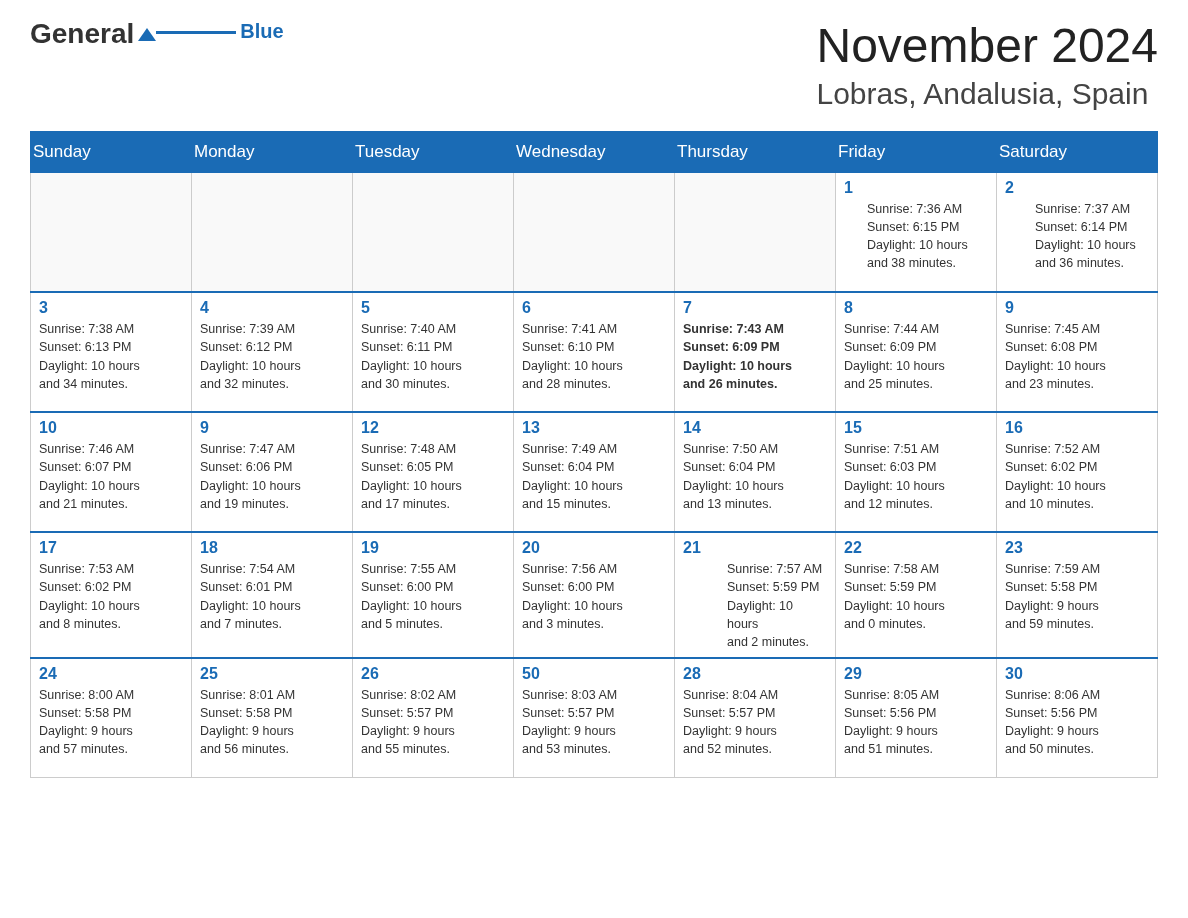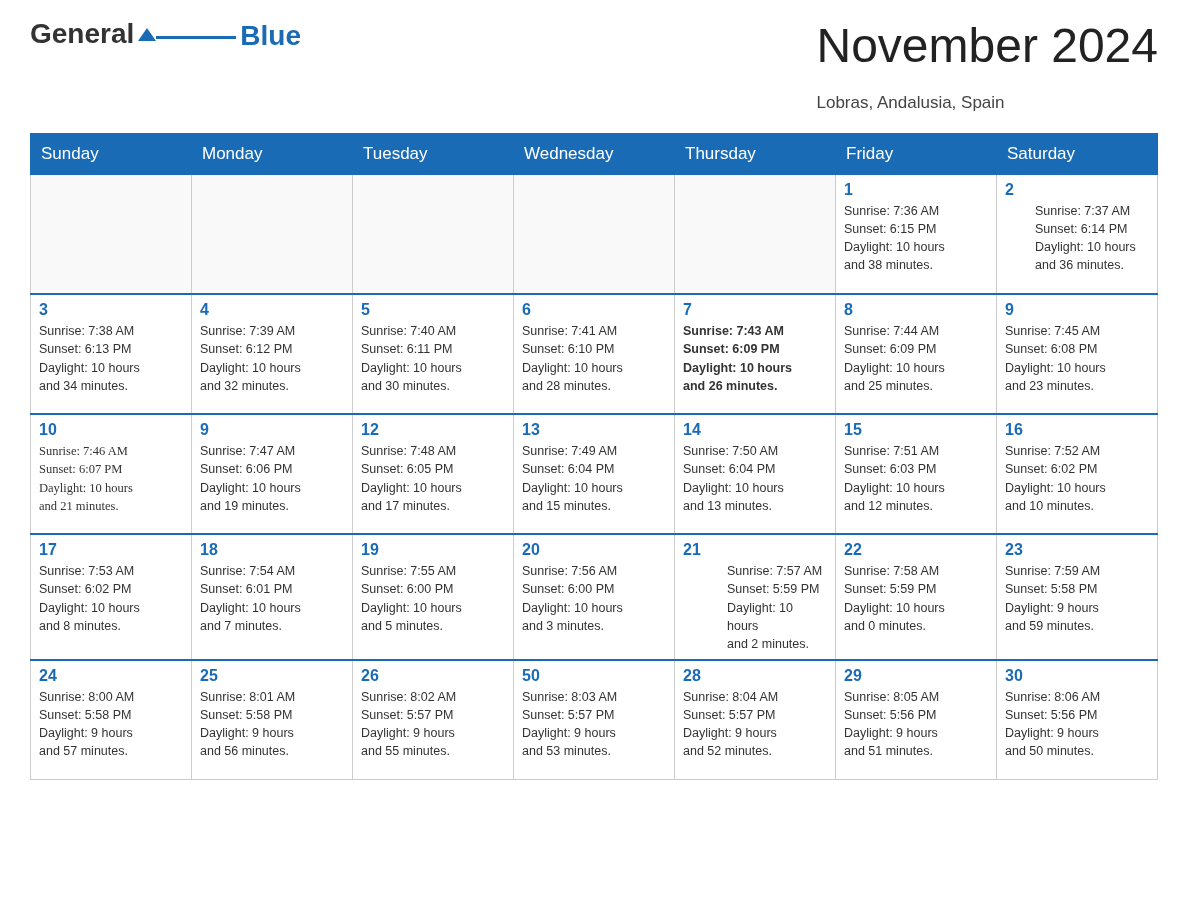--- a/index.html
+++ b/index.html
@@ -22,51 +22,51 @@
       align-items: flex-start;
     }
     .logo-general {
       font-size: 28px;
       font-weight: bold;
       color: #333;
       line-height: 1;
     }
     .logo-blue {
       color: #1a6bb5;
-      font-size: 28px;
+      font-size: 20px;
       font-weight: bold;
     }
     .logo-line {
       width: 80px;
       height: 3px;
       background: #1a6bb5;
       margin-top: 2px;
     }
     .title-block {
       text-align: left;
     }
     .month-year {
       font-size: 48px;
       font-weight: normal;
       color: #222;
       line-height: 1.1;
     }
     .location {
-      font-size: 17px;
+      font-size: 30px;
       color: #444;
-      margin-top: 20px;
+      margin-top: 4px;
     }
     .calendar {
       width: 100%;
       border-collapse: collapse;
     }
     .calendar th {
       background: #1a6bb5;
       color: #fff;
-      padding: 10px 10px;
+      padding: 10px 2px;
       font-size: 17px;
       font-weight: normal;
       text-align: left;
       border: 1px solid #1a6bb5;
     }
     .calendar td {
       border: 1px solid #ccc;
       vertical-align: top;
       padding: 6px 8px;
       width: 14.28%;
@@ -130,21 +130,21 @@
   </thead>
   <tbody id="calendar-body">
   <tr>
         <td class="empty"></td>
         <td class="empty"></td>
         <td class="empty"></td>
         <td class="empty"></td>
         <td class="empty"></td>
         <td>
           <span class="day-number">1</span>
-          <div class="day-info" style="white-space: pre-line;">Sunrise: 7:36 AM
+          <div class="day-info" style="white-space: pre-line; margin-left: 23px;">Sunrise: 7:36 AM
 Sunset: 6:15 PM
 Daylight: 10 hours
 and 38 minutes.</div>
         </td>
         <td>
           <span class="day-number">2</span>
           <div class="day-info" style="white-space: pre-line; margin-left: 30px;">Sunrise: 7:37 AM
 Sunset: 6:14 PM
 Daylight: 10 hours
 and 36 minutes.</div>
@@ -197,21 +197,21 @@
           <span class="day-number">9</span>
           <div class="day-info" style="white-space: pre-line;">Sunrise: 7:45 AM
 Sunset: 6:08 PM
 Daylight: 10 hours
 and 23 minutes.</div>
         </td>
       </tr>
       <tr class="row-divider">
         <td>
           <span class="day-number">10</span>
-          <div class="day-info" style="white-space: pre-line; font-family: Liberation Serif, serif;">Sunrise: 7:46 AM
+          <div class="day-info" style="white-space: pre-line;">Sunrise: 7:46 AM
 Sunset: 6:07 PM
 Daylight: 10 hours
 and 21 minutes.</div>
         </td>
         <td>
           <span class="day-number">9</span>
           <div class="day-info" style="white-space: pre-line;">Sunrise: 7:47 AM
 Sunset: 6:06 PM
 Daylight: 10 hours
 and 19 minutes.</div>

